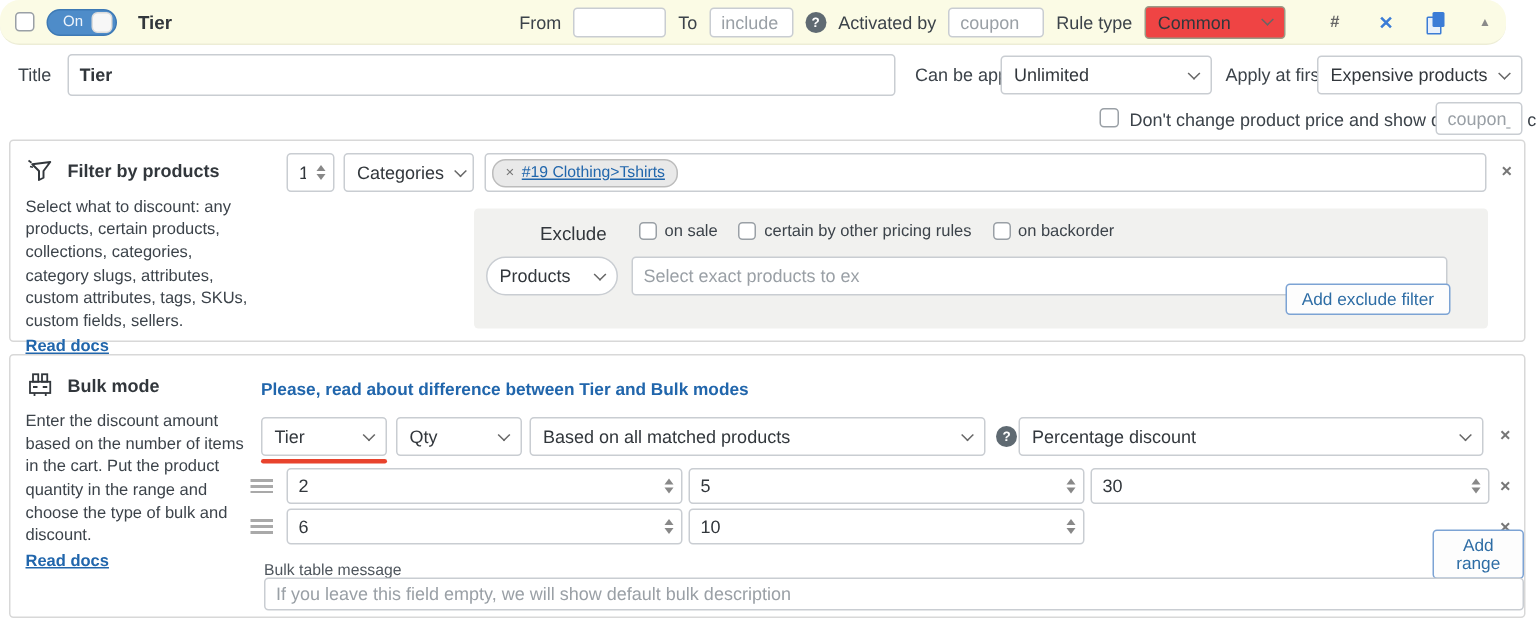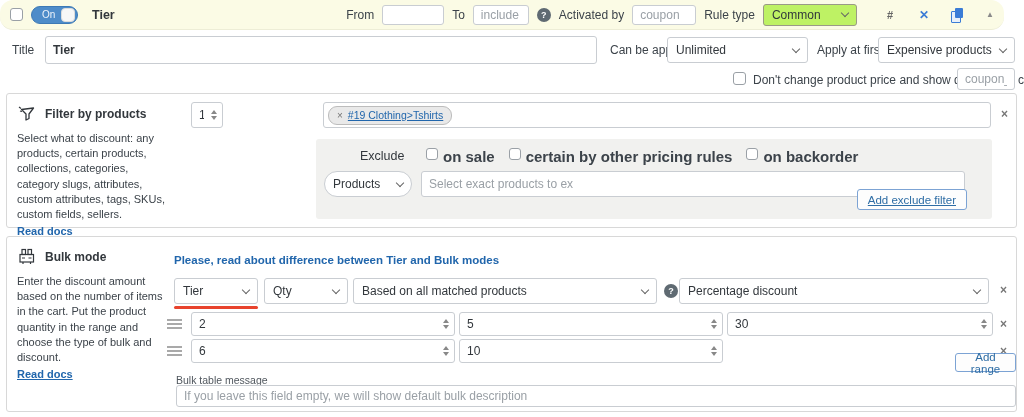--- a/index.html
+++ b/index.html
@@ -44,21 +44,21 @@
   }
   .select {
     border:1px solid #c9cdd2; border-radius:3px; background:#fff; height:26px;
     display:flex; align-items:center; justify-content:space-between;
     padding:0 8px; cursor:pointer; white-space:nowrap; overflow:hidden;
   }
   .chev {
     width:6px; height:6px; border-right:1.6px solid #666; border-bottom:1.6px solid #666;
     transform:rotate(45deg); flex:none; margin-left:8px; margin-top:-3px;
   }
-  .select.yellow { background:#bef264; border-color:#9a9a86; height:22px; width:94px; }
+  .select.yellow { background:#ef4444; border-color:#9a9a86; height:22px; width:94px; }
   .hash-ic { color:#666; font-weight:bold; font-size:11px; margin-left:22px; }
   .close-ic { color:#3b7cd6; font-weight:bold; font-size:12px; margin-left:18px; cursor:pointer; }
   .copy-ic { width:13px; height:14px; position:relative; margin-left:14px; cursor:pointer; }
   .copy-ic::before { content:""; position:absolute; left:0; top:3px; width:8px; height:10px; border:1.5px solid #3b7cd6; background:#e8f0fa; border-radius:1px; }
   .copy-ic::after { content:""; position:absolute; left:4px; top:0; width:8px; height:10px; background:#3b7cd6; border-radius:1px; }
   .collapse-ic { color:#8a8a8a; font-size:8px; margin-left:14px; cursor:pointer; }
 
   
   .abs { position:absolute; }
   .title-row { position:absolute; top:36px; left:0; width:1024px; height:28px; }
@@ -100,46 +100,46 @@
   .chip-x { color:#777; font-size:10px; }
   .chip-text { color:#2166ac; font-weight:normal; text-decoration:underline; font-size:10.5px; white-space:nowrap; }
   .row-x { color:#777; font-size:12px; font-weight:bold; cursor:pointer; }
   #f-close { left:994px; top:13px; }
   .exclude {
     position:absolute; left:309px; top:45px; width:676px; height:80px;
     background:#f1f1ef; border-radius:3px;
   }
   .exc-label { position:absolute; left:44px; top:10px; font-size:12.5px; color:#32373c; }
   .exc-checks { position:absolute; left:110px; top:9px; display:flex; gap:14px; align-items:center; }
-  .cb-item { display:flex; gap:5px; font-size:15px; color:#3c434a; cursor:pointer;font-weight:bold; }
+  .cb-item { display:flex; gap:5px; font-size:11px; color:#3c434a; cursor:pointer; }
   #exc-type { position:absolute; left:8px; top:32px; width:88px; height:26px; background:#fff;border-radius:13px; }
   #exc-input { position:absolute; left:105px; top:32px; width:544px; height:26px; }
   .btn-blue {
     border:1px solid #7ca3d4; color:#2e6da5; background:#fdfdfd; border-radius:3px;
     font-family:"Liberation Sans", sans-serif; font-size:11.5px; padding:0 10px; height:21px;
     display:inline-flex; align-items:center; cursor:pointer;
   }
-  #exc-add { position:absolute; right:25px; bottom:9px;text-decoration:underline; }
+  #exc-add { position:absolute; right:25px; bottom:9px; }
 
   
   .info-link { position:absolute; left:167px; top:17px; font-size:11.5px; font-weight:bold; color:#2166ac; cursor:pointer; }
   #b-mode  { position:absolute; left:167px; top:41px; width:84px; height:26px; }
   .red-underline { position:absolute; left:167px; top:69px; width:84px; height:3px; background:#e8432d; border-radius:2px; }
   #b-qty   { position:absolute; left:257px; top:41px; width:84px; height:26px; }
   #b-based { position:absolute; left:346px; top:41px; width:304px; height:26px; }
   #b-help  { position:absolute; left:657px; top:47px; }
   #b-disc  { position:absolute; left:672px; top:41px; width:310px; height:26px; }
   #b-rowx  { position:absolute; left:993px; top:46px; }
   .drag {
     position:absolute; left:160px; width:15px; height:10px;
     background:repeating-linear-gradient(#a9a9a9 0 2px, transparent 2px 4px);
     cursor:grab;
   }
   .rng-x { position:absolute; left:993px; }
-  #add-range { position:absolute; left:948px; top:116px; height:19px; }
+  #add-range { position:absolute; left:948px; top:116px; height:33px; }
   .msg-label { position:absolute; left:169px; top:137px; font-size:10.5px; color:#50575e; }
   #msg-input { position:absolute; left:169px; top:148px; width:840px; height:22px; }
   .link { cursor:pointer; }
 </style>
 </head>
 <body>
 
 <div class="topbar">
   <span class="cb"></span>
   <div class="toggle">
@@ -199,20 +199,24 @@
     <p class="side-desc">Select what to discount: any products, certain products, collections, categories, category slugs, attributes, custom attributes, tags, SKUs, custom fields, sellers.</p>
     <a class="readdocs link">Read docs</a>
   </div>
 
   <div class="numwrap" id="f-qty">
     <input class="inp" value="1" style="">
     <span class="spin">
         <span class="up"></span>
         <span class="dn"></span>
       </span>
+  </div>
+  <div class="abs select" id="f-type">
+    <span>Categories</span>
+    <span class="chev"></span>
   </div>
   <div class="abs" id="f-chipbox">
     <span class="chip">
       <span class="chip-x">×</span>
       <a class="chip-text">#19 Clothing&gt;Tshirts</a>
     </span>
   </div>
   <span class="abs row-x" id="f-close">×</span>
 
   <div class="exclude">

